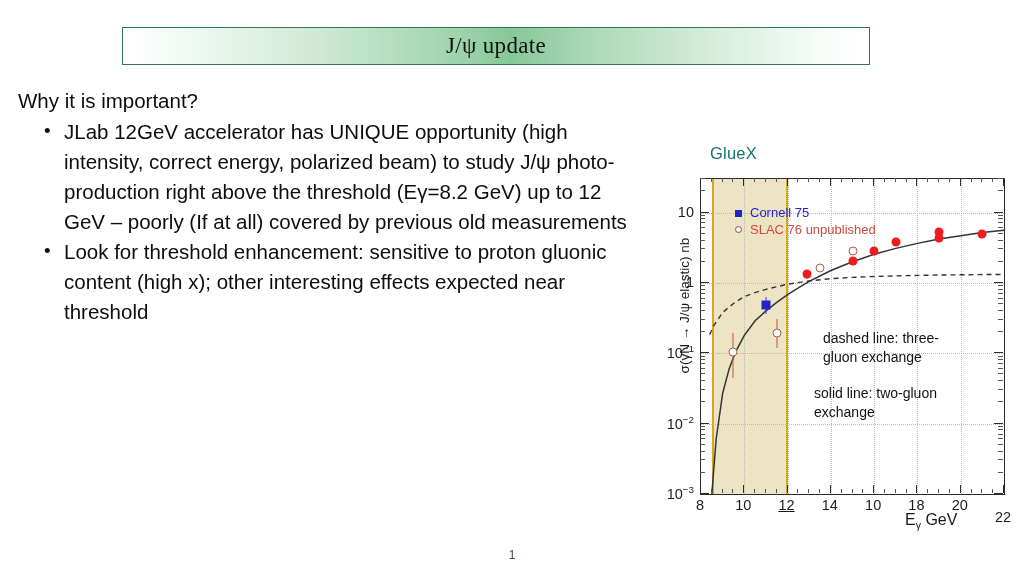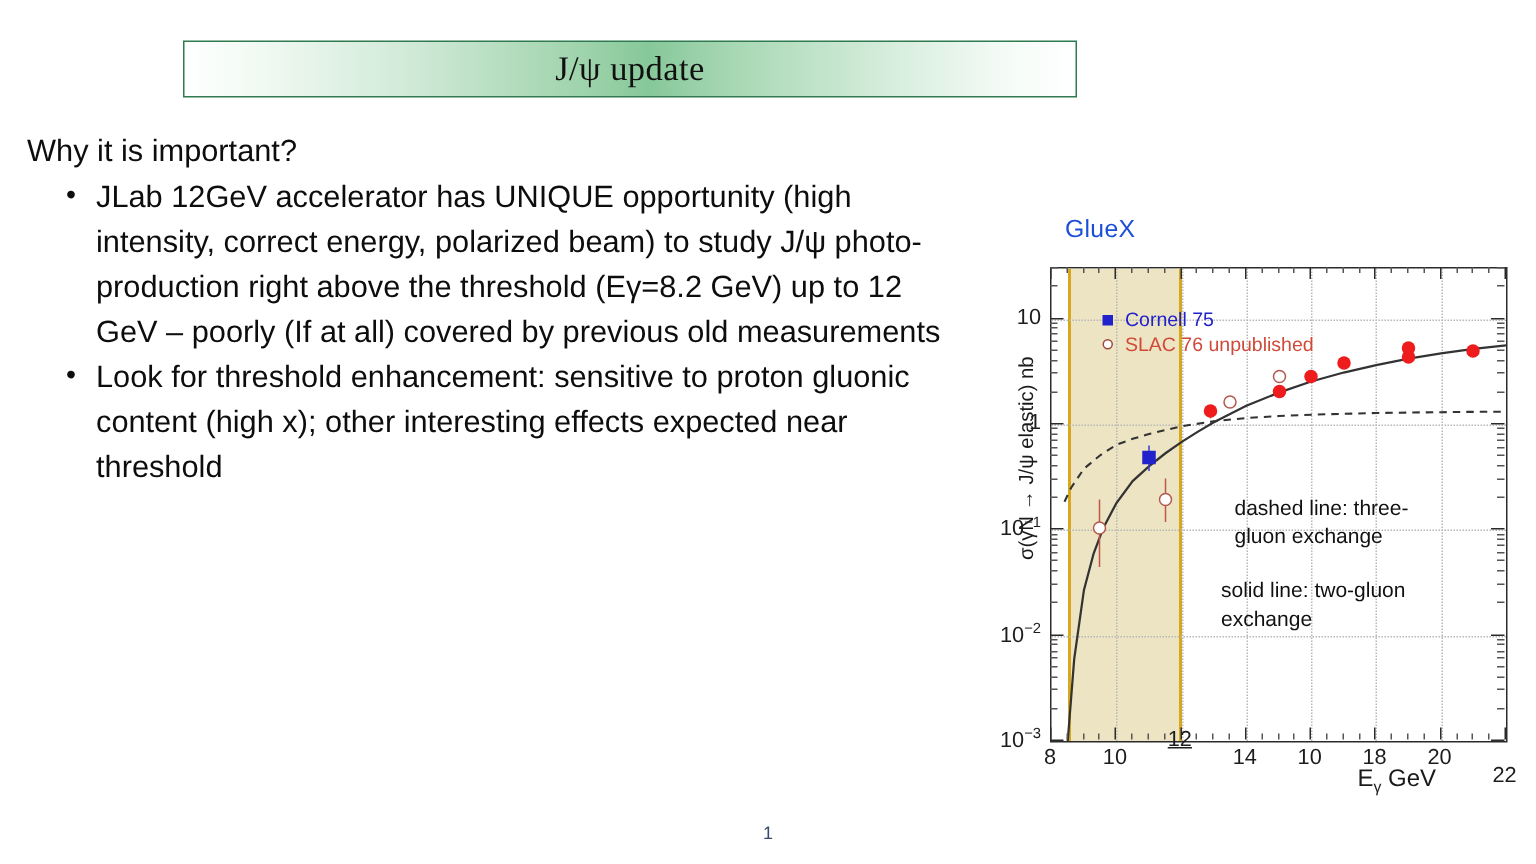--- a/index.html
+++ b/index.html
@@ -11,21 +11,21 @@
     position: relative;
     overflow: hidden;
     font-family: "Liberation Sans", sans-serif;
     color: #000000;
   }
 
   
   #title-banner {
     position: absolute;
     left: 122px; top: 27px;
-    width: 596px; height: 38px;
+    width: 748px; height: 38px;
     border: 1.5px solid #2f7a51;
     background: linear-gradient(to right,
         #ffffff 0%,
         #f2faf4 8%,
         #cfe9d6 26%,
         #9ed3ab 45%,
         #86c899 52%,
         #a9d8b5 62%,
         #d8eede 80%,
         #f6fcf8 93%,
@@ -81,21 +81,21 @@
   
   #figure {
     position: absolute;
     left: 650px; top: 140px;
     width: 372px; height: 400px;
   }
   #gluex-label {
     position: absolute;
     left: 60px; top: 4px;
     font-size: 16.5px;
-    color: #1d4ed8;
+    color: #0f766e;
     letter-spacing: .2px;
   }
   #ylabel {
     position: absolute;
     left: -106px; top: 158px;
     width: 280px;
     transform: rotate(-90deg);
     transform-origin: center center;
     text-align: center;
     font-size: 13.5px;
@@ -282,21 +282,21 @@
 
   <div id="axis-ticks">
       <div style="position: absolute; width: 0px; height: 8px; border-left: 1.2px solid rgb(43, 43, 43); left: 50px; top: 345px;"></div>
       <div style="position: absolute; width: 0px; height: 8px; border-left: 1.2px solid rgb(43, 43, 43); left: 50px; top: 38px;"></div>
       <div class="xtick-label" style="position: absolute; left: 50px; top: 357px;">8</div>
       <div style="position: absolute; width: 0px; height: 8px; border-left: 1.2px solid rgb(43, 43, 43); left: 93.2857px; top: 345px;"></div>
       <div style="position: absolute; width: 0px; height: 8px; border-left: 1.2px solid rgb(43, 43, 43); left: 93.2857px; top: 38px;"></div>
       <div class="xtick-label" style="position: absolute; left: 93.2857px; top: 357px;">10</div>
       <div style="position: absolute; width: 0px; height: 8px; border-left: 1.2px solid rgb(43, 43, 43); left: 136.571px; top: 345px;"></div>
       <div style="position: absolute; width: 0px; height: 8px; border-left: 1.2px solid rgb(43, 43, 43); left: 136.571px; top: 38px;"></div>
-      <div class="xtick-label" style="position: absolute; left: 136.571px; top: 345px; text-decoration: underline;">12</div>
+      <div class="xtick-label" style="position: absolute; left: 136.571px; top: 357px; text-decoration: underline;">12</div>
       <div style="position: absolute; width: 0px; height: 8px; border-left: 1.2px solid rgb(43, 43, 43); left: 179.857px; top: 345px;"></div>
       <div style="position: absolute; width: 0px; height: 8px; border-left: 1.2px solid rgb(43, 43, 43); left: 179.857px; top: 38px;"></div>
       <div class="xtick-label" style="position: absolute; left: 179.857px; top: 357px;">14</div>
       <div style="position: absolute; width: 0px; height: 8px; border-left: 1.2px solid rgb(43, 43, 43); left: 223.143px; top: 345px;"></div>
       <div style="position: absolute; width: 0px; height: 8px; border-left: 1.2px solid rgb(43, 43, 43); left: 223.143px; top: 38px;"></div>
       <div class="xtick-label" style="position: absolute; left: 223.143px; top: 357px;">10</div>
       <div style="position: absolute; width: 0px; height: 8px; border-left: 1.2px solid rgb(43, 43, 43); left: 266.429px; top: 345px;"></div>
       <div style="position: absolute; width: 0px; height: 8px; border-left: 1.2px solid rgb(43, 43, 43); left: 266.429px; top: 38px;"></div>
       <div class="xtick-label" style="position: absolute; left: 266.429px; top: 357px;">18</div>
       <div style="position: absolute; width: 0px; height: 8px; border-left: 1.2px solid rgb(43, 43, 43); left: 309.714px; top: 345px;"></div>

